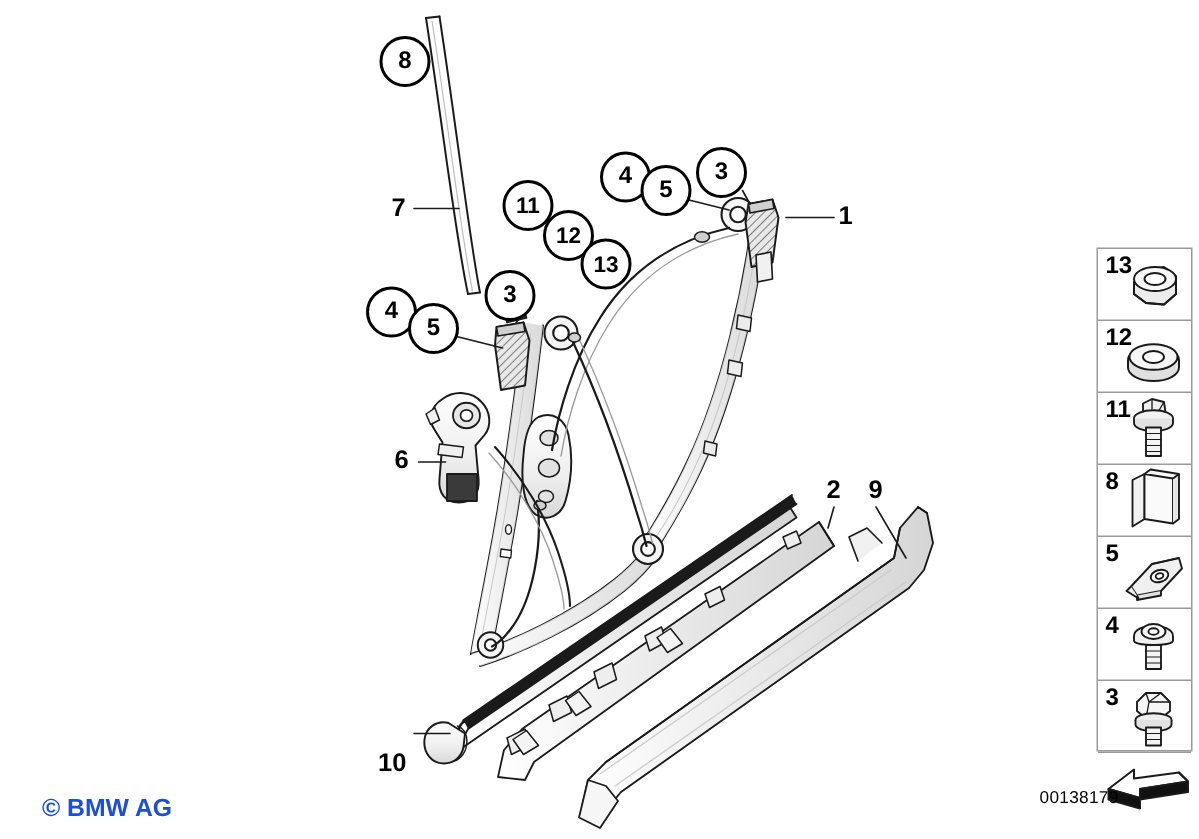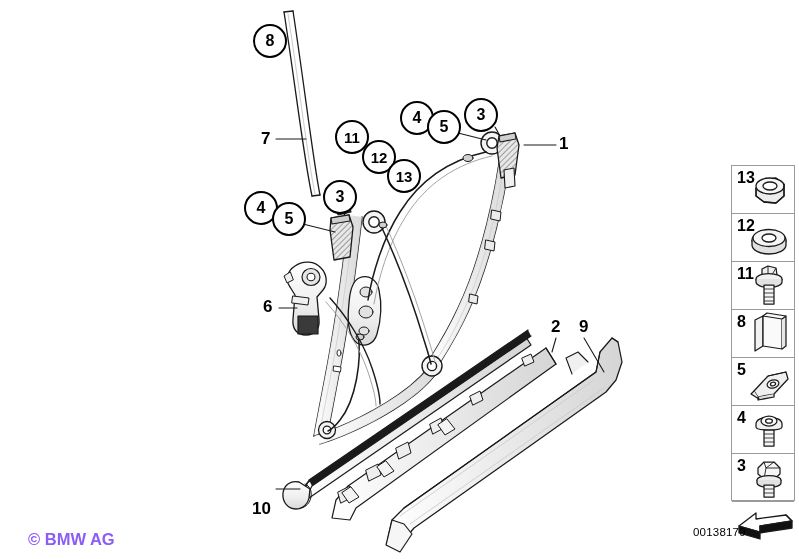--- a/index.html
+++ b/index.html
@@ -77,21 +77,21 @@
     position: absolute;
     font-size: 11.5px;
     color: #000;
     letter-spacing: 0.2px;
     white-space: nowrap;
   }
   .brand {
     position: absolute;
     font-size: 16.5px;
     font-weight: bold;
-    color: #8b5cf6;
+    color: #1d4ed8;
     letter-spacing: 0px;
     white-space: nowrap;
   }
 </style>
 </head>
 <body>
 
 <div id="sheet">
 
   <svg class="layer" viewBox="0 0 799 559" xmlns="http://www.w3.org/2000/svg">

